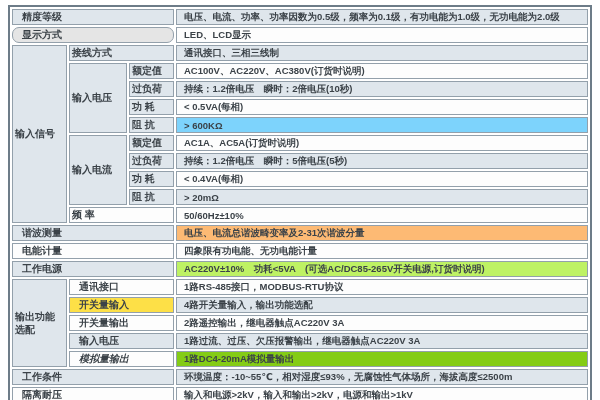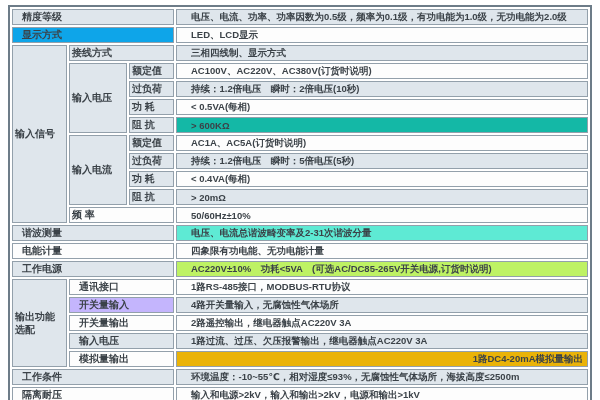--- a/index.html
+++ b/index.html
@@ -15,63 +15,63 @@
   }
   td{
     border:1px solid #93a0ab;
     color:#3b4248;
     overflow:hidden;white-space:nowrap;
     vertical-align:middle;
     padding:0 4px;
   }
   td.lbl-left{font-size:10px;font-weight:bold;text-align:left;padding-left:9px;}
   td.lbl-center{font-size:10px;font-weight:bold;padding:0 2px;}
-  td.val{font-size:9.5px;font-weight:bold;text-align:left;padding-left:14px;letter-spacing:0;}
+  td.val{font-size:9.5px;font-weight:bold;text-align:left;padding-left:7px;letter-spacing:0;}
   td.wrap{white-space:normal;line-height:1.35;}
 </style>
 </head>
 <body>
 
 <table class="spec">
   <colgroup>
     <col style="width:55px">
       <col style="width:58px">
       <col style="width:45px">
       <col>
   </colgroup>
   <tbody>
       <tr>
         <td colspan="3" class="lbl-left" style="background: rgb(223, 230, 236);">精度等级</td>
         <td class="val" style="background: rgb(223, 230, 236);">电压、电流、功率、功率因数为0.5级，频率为0.1级，有功电能为1.0级，无功电能为2.0级</td>
       </tr>
       <tr>
-        <td colspan="3" class="lbl-left" style="background: #0ea5e9;">显示方式</td>
+        <td colspan="3" class="lbl-left" style="background: #e5e5e5; border-radius: 7px;">显示方式</td>
         <td class="val" style="background: rgb(253, 253, 253);">LED、LCD显示</td>
       </tr>
       <tr>
         <td rowspan="10" class="lbl-center" style="background: rgb(223, 230, 236);">输入信号</td>
         <td colspan="2" class="lbl-center" style="background: rgb(223, 230, 236);">接线方式</td>
-        <td class="val" style="background: rgb(223, 230, 236);">三相四线制、显示方式</td>
+        <td class="val" style="background: rgb(223, 230, 236);">通讯接口、三相三线制</td>
       </tr>
       <tr>
         <td rowspan="4" class="lbl-center" style="background: rgb(223, 230, 236);">输入电压</td>
         <td class="lbl-center" style="background: rgb(223, 230, 236);">额定值</td>
         <td class="val" style="background: rgb(253, 253, 253);">AC100V、AC220V、AC380V(订货时说明)</td>
       </tr>
       <tr>
         <td class="lbl-center" style="background: rgb(223, 230, 236);">过负荷</td>
         <td class="val" style="background: rgb(223, 230, 236);">持续：1.2倍电压　瞬时：2倍电压(10秒)</td>
       </tr>
       <tr>
         <td class="lbl-center" style="background: rgb(223, 230, 236);">功 耗</td>
         <td class="val" style="background: rgb(253, 253, 253);">&lt; 0.5VA(每相)</td>
       </tr>
       <tr>
         <td class="lbl-center" style="background: rgb(223, 230, 236);">阻 抗</td>
-        <td class="val" style="background: #14b8a6; margin-left: 12px;">&gt; 600KΩ</td>
+        <td class="val" style="background: #7dd3fc; margin-left: 12px;">&gt; 600KΩ</td>
       </tr>
       <tr>
         <td rowspan="4" class="lbl-center" style="background: rgb(223, 230, 236);">输入电流</td>
         <td class="lbl-center" style="background: rgb(223, 230, 236);">额定值</td>
         <td class="val" style="background: rgb(253, 253, 253);">AC1A、AC5A(订货时说明)</td>
       </tr>
       <tr>
         <td class="lbl-center" style="background: rgb(223, 230, 236);">过负荷</td>
         <td class="val" style="background: rgb(223, 230, 236);">持续：1.2倍电压　瞬时：5倍电压(5秒)</td>
       </tr>
@@ -82,50 +82,50 @@
       <tr>
         <td class="lbl-center" style="background: rgb(223, 230, 236);">阻 抗</td>
         <td class="val" style="background: rgb(223, 230, 236);">&gt; 20mΩ</td>
       </tr>
       <tr>
         <td colspan="2" class="lbl-center" style="background: rgb(253, 253, 253);">频 率</td>
         <td class="val" style="background: rgb(253, 253, 253);">50/60Hz±10%</td>
       </tr>
       <tr>
         <td colspan="3" class="lbl-left" style="background: rgb(223, 230, 236);">谐波测量</td>
-        <td class="val" style="background: #5eead4;">电压、电流总谐波畸变率及2-31次谐波分量</td>
+        <td class="val" style="background: #fdba74;">电压、电流总谐波畸变率及2-31次谐波分量</td>
       </tr>
       <tr>
         <td colspan="3" class="lbl-left" style="background: rgb(253, 253, 253);">电能计量</td>
         <td class="val" style="background: rgb(253, 253, 253);">四象限有功电能、无功电能计量</td>
       </tr>
       <tr>
         <td colspan="3" class="lbl-left" style="background: rgb(223, 230, 236);">工作电源</td>
         <td class="val" style="background: #bef264;">AC220V±10%　功耗&lt;5VA　(可选AC/DC85-265V开关电源,订货时说明)</td>
       </tr>
       <tr>
         <td rowspan="5" class="lbl-center wrap" style="background: rgb(223, 230, 236);">输出功能选配</td>
         <td colspan="2" class="lbl-left" style="background: rgb(253, 253, 253);">通讯接口</td>
         <td class="val" style="background: rgb(253, 253, 253);">1路RS-485接口，MODBUS-RTU协议</td>
       </tr>
       <tr>
-        <td colspan="2" class="lbl-left" style="background: #c4b5fd;">开关量输入</td>
-        <td class="val" style="background: rgb(223, 230, 236);">4路开关量输入，无腐蚀性气体场所</td>
+        <td colspan="2" class="lbl-left" style="background: #fde047;">开关量输入</td>
+        <td class="val" style="background: rgb(223, 230, 236);">4路开关量输入，输出功能选配</td>
       </tr>
       <tr>
         <td colspan="2" class="lbl-left" style="background: rgb(253, 253, 253);">开关量输出</td>
         <td class="val" style="background: rgb(253, 253, 253);">2路遥控输出，继电器触点AC220V 3A</td>
       </tr>
       <tr>
         <td colspan="2" class="lbl-left" style="background: rgb(223, 230, 236);">输入电压</td>
         <td class="val" style="background: rgb(223, 230, 236);">1路过流、过压、欠压报警输出，继电器触点AC220V 3A</td>
       </tr>
       <tr>
-        <td colspan="2" class="lbl-left" style="background: rgb(253, 253, 253);">模拟量输出</td>
-        <td class="val" style="background: #eab308; text-align: right;">1路DC4-20mA模拟量输出</td>
+        <td colspan="2" class="lbl-left" style="background: rgb(253, 253, 253); font-style: italic;">模拟量输出</td>
+        <td class="val" style="background: #84cc16;">1路DC4-20mA模拟量输出</td>
       </tr>
       <tr>
         <td colspan="3" class="lbl-left" style="background: rgb(223, 230, 236);">工作条件</td>
         <td class="val" style="background: rgb(223, 230, 236); margin-left: 44px;">环境温度：-10~55℃，相对湿度≤93%，无腐蚀性气体场所，海拔高度≤2500m</td>
       </tr>
       <tr>
         <td colspan="3" class="lbl-left" style="background: rgb(253, 253, 253);">隔离耐压</td>
         <td class="val" style="background: rgb(253, 253, 253);">输入和电源&gt;2kV，输入和输出&gt;2kV，电源和输出&gt;1kV</td>
       </tr>
     </tbody>

